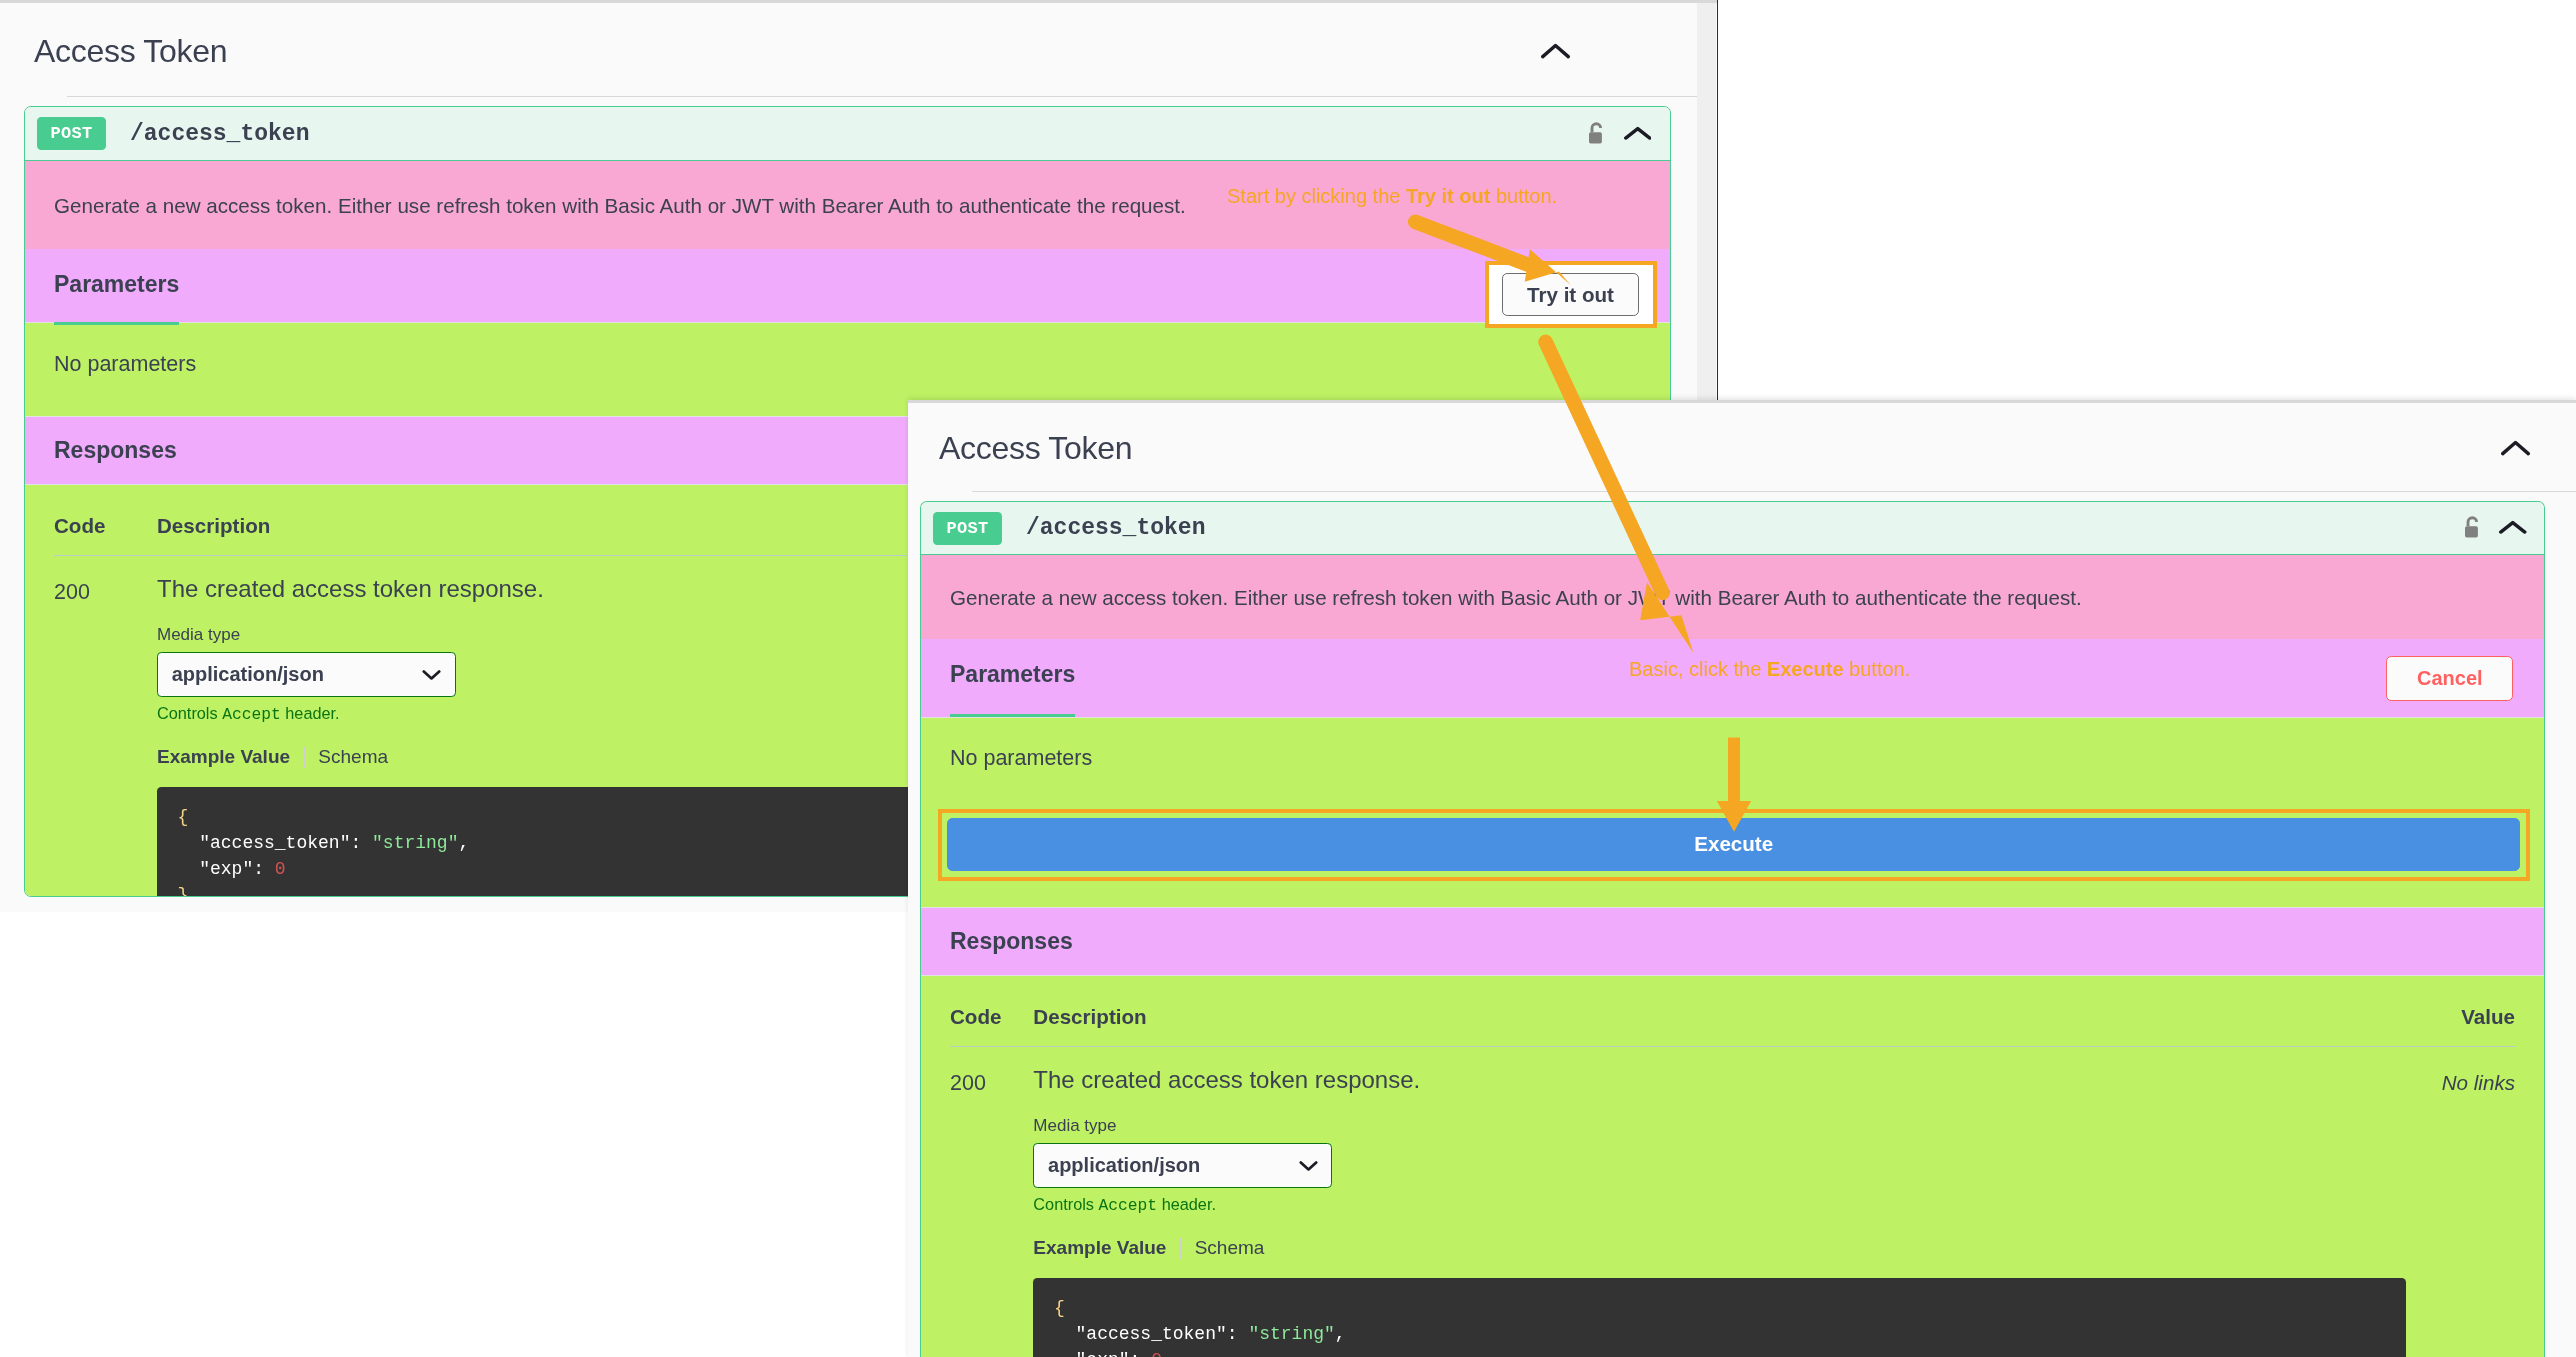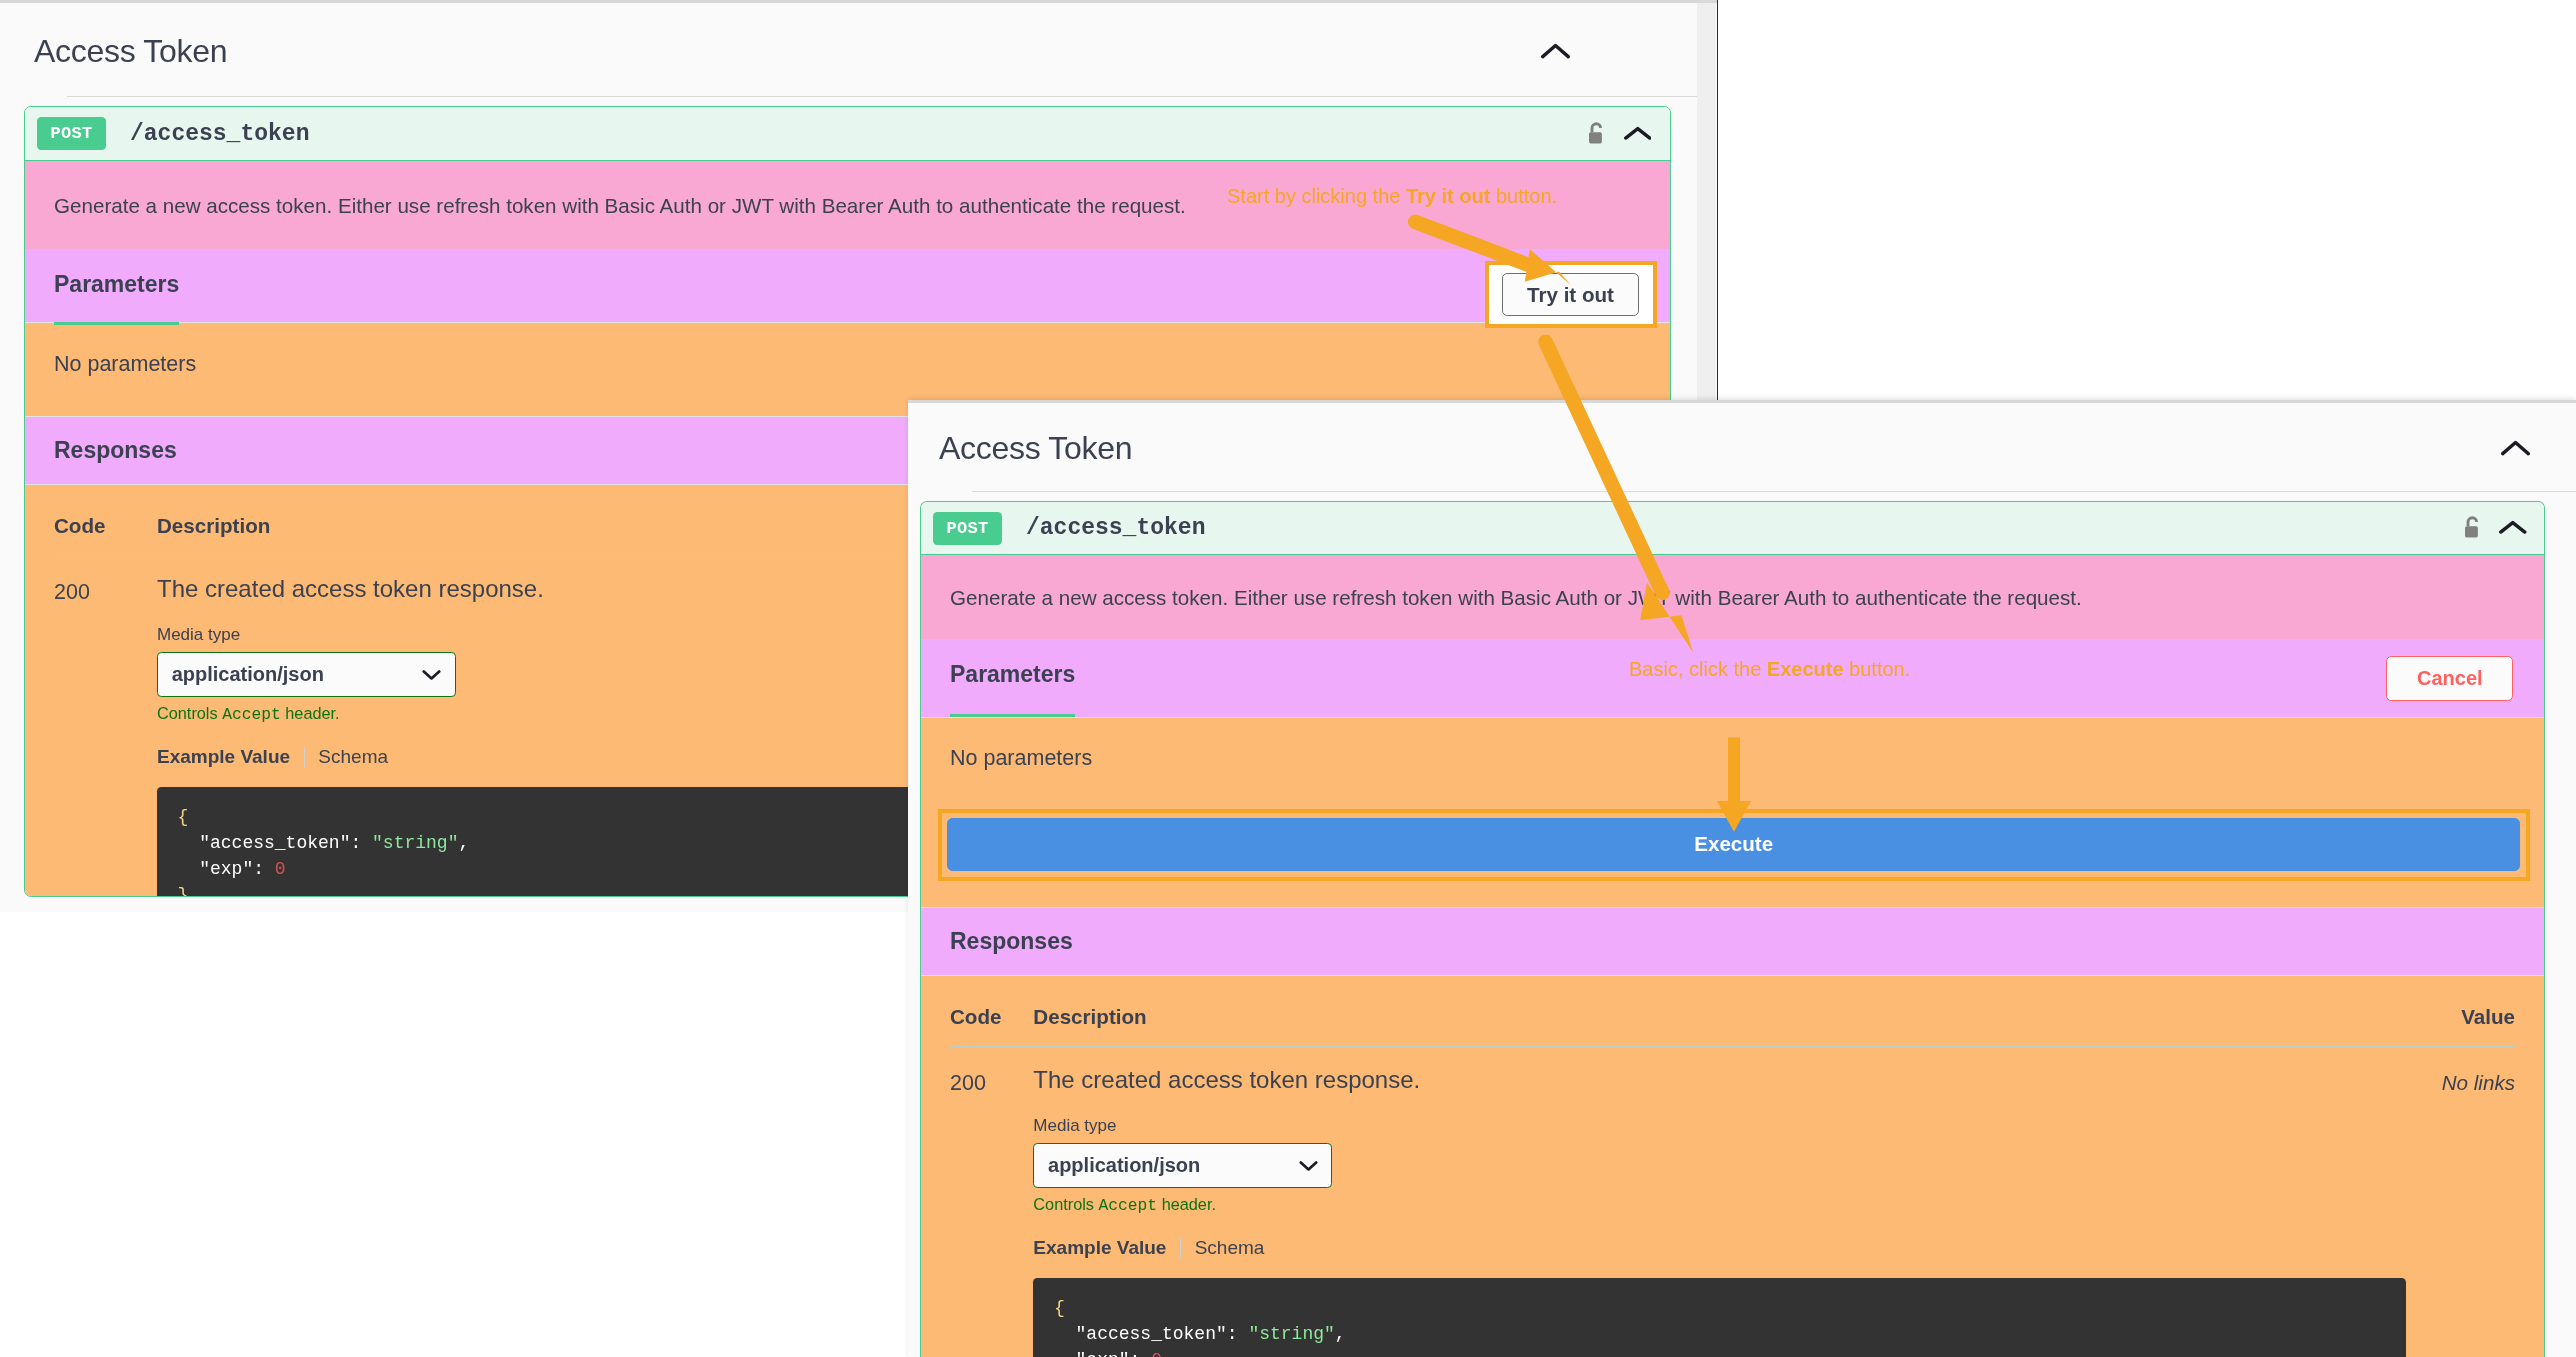--- a/index.html
+++ b/index.html
@@ -85,21 +85,21 @@
     position: relative;
   }
   .tab-underline {
     position: absolute;
     left: 0;
     bottom: -0.9px;
     height: 3.4px;
     background: #49cc90;
   }
 
-  .body-green { background: #fdba74; }
+  .body-green { background: #bef264; }
   .muted { color: #3b4151; }
 
   table.resp-table { border-collapse: collapse; width: 100%; }
   table.resp-table th {
     text-align: left;
     font-weight: bold;
     color: #3b4151;
     border-bottom: 0.9px solid #b9cfc6;
     vertical-align: bottom;
     margin-left: 35px;

